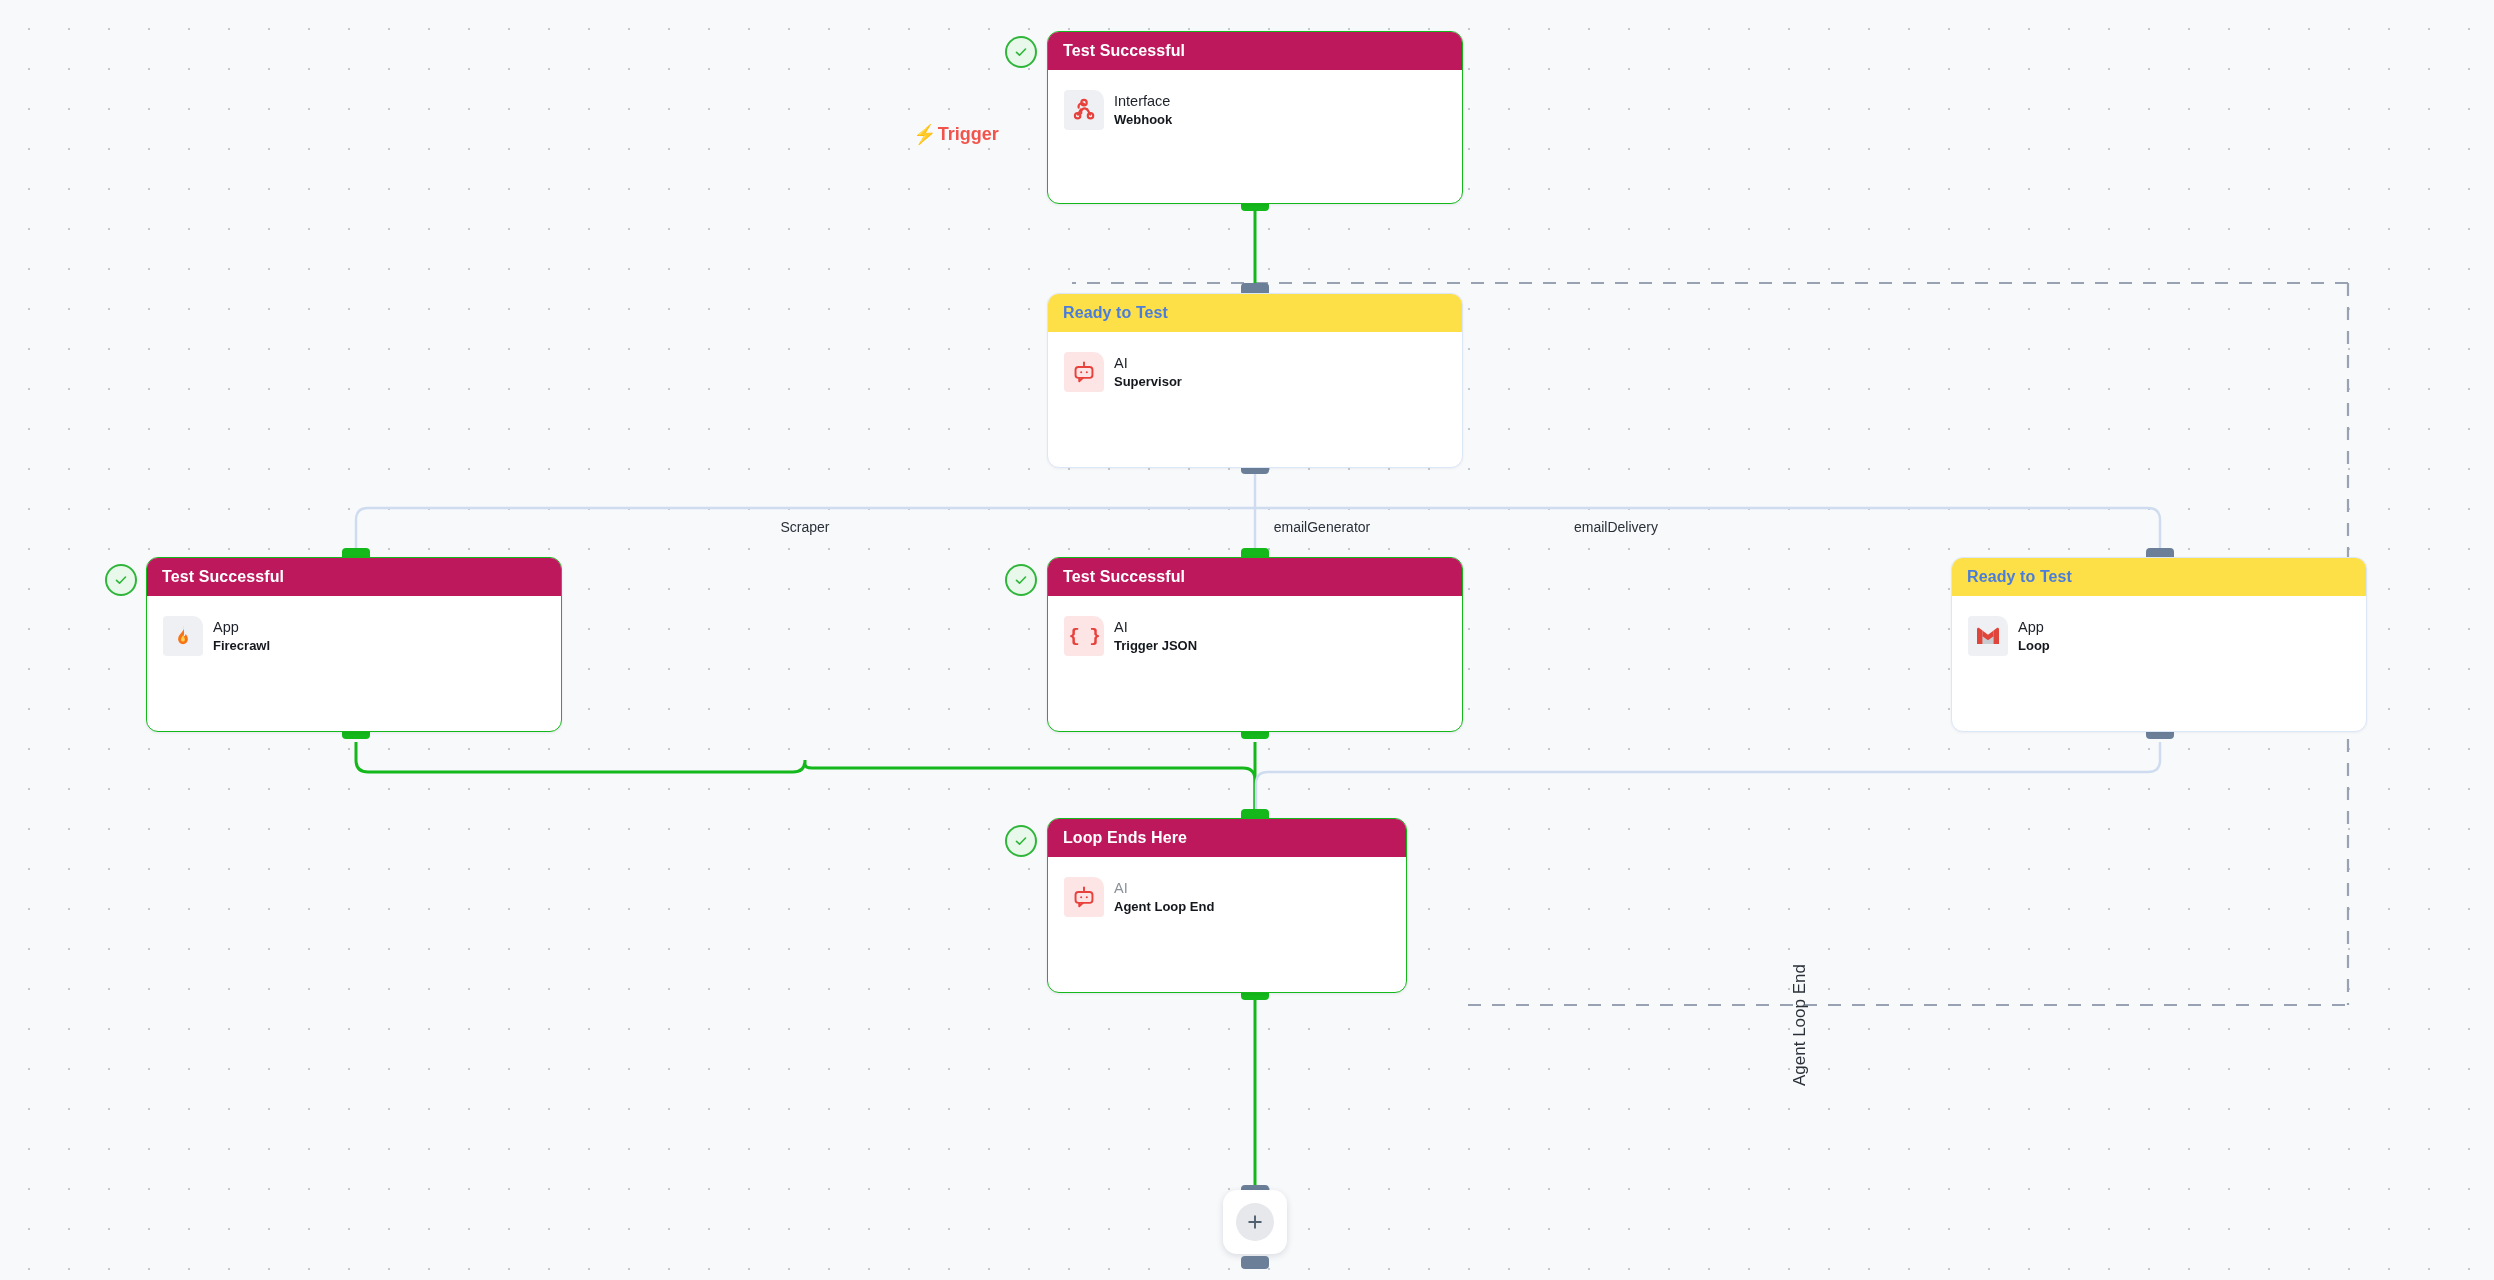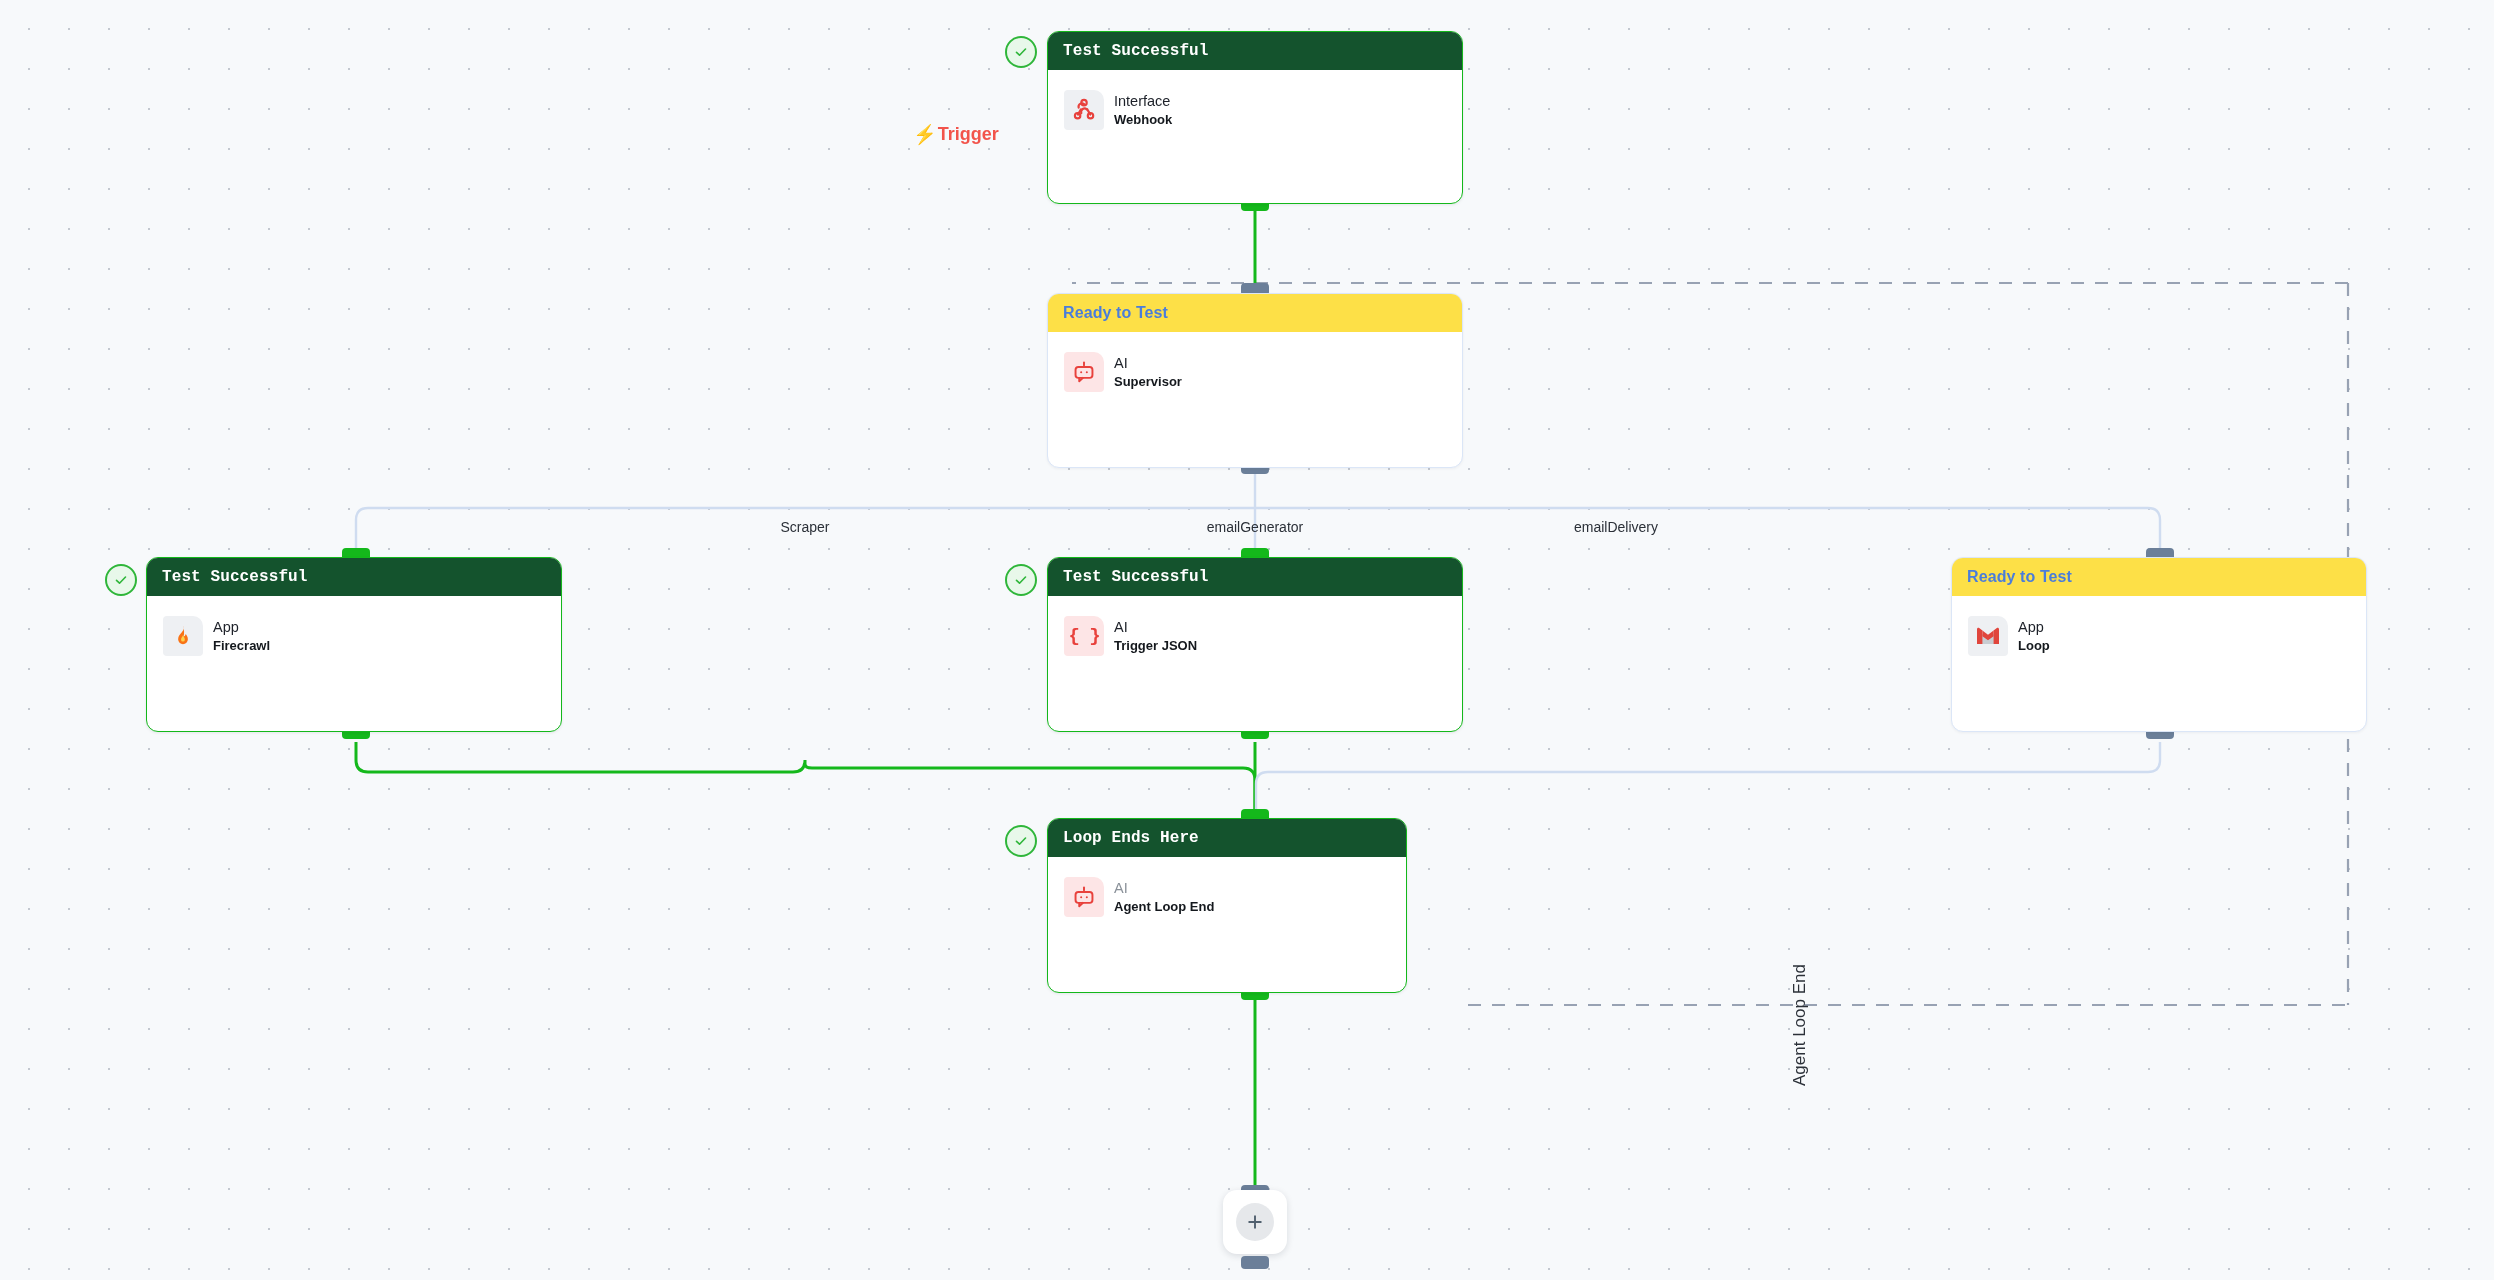--- a/index.html
+++ b/index.html
@@ -50,23 +50,22 @@
   .node-head {
     height: 38px;
     display: flex;
     align-items: center;
     padding: 0 15px;
     font-size: 16px;
     font-weight: bold;
     letter-spacing: .1px;
   }
   .node.ok .node-head {
-    background: #14532d;
+    background: #be185d;
     color: #ffffff;
-    font-family: Liberation Mono, monospace;
   }
   .node.pending .node-head {
     background: #fde047;
     color: #4a7ddb;
   }
 
   .node-body {
     display: flex;
     align-items: center;
     gap: 10px;
@@ -259,21 +258,21 @@
         </svg>
       </div>
       <div class="node-meta">
         <span class="node-kind">AI</span>
         <span class="node-title">Supervisor</span>
       </div>
     </div>
   </div>
 
   <div class="branch-label" style="left:805px; top:519px;">Scraper</div>
-  <div class="branch-label" style="left:1255px; top:519px;">emailGenerator</div>
+  <div class="branch-label" style="left:1322px; top:519px;">emailGenerator</div>
   <div class="branch-label" style="left:1616px; top:519px;">emailDelivery</div>
 
   <div class="check-badge" style="left:105px; top:564px;">
     <svg width="16" height="16" viewBox="0 0 16 16">
       <path d="M3.5 8.3 L6.5 11.2 L12.5 5" stroke="#2fb63a" stroke-width="1.6" fill="none" stroke-linecap="round" stroke-linejoin="round"></path>
     </svg>
   </div>
   <div class="handle green" style="left:342px; top:548px;"></div>
   <div class="handle green" style="left:342px; top:726px;"></div>
 

